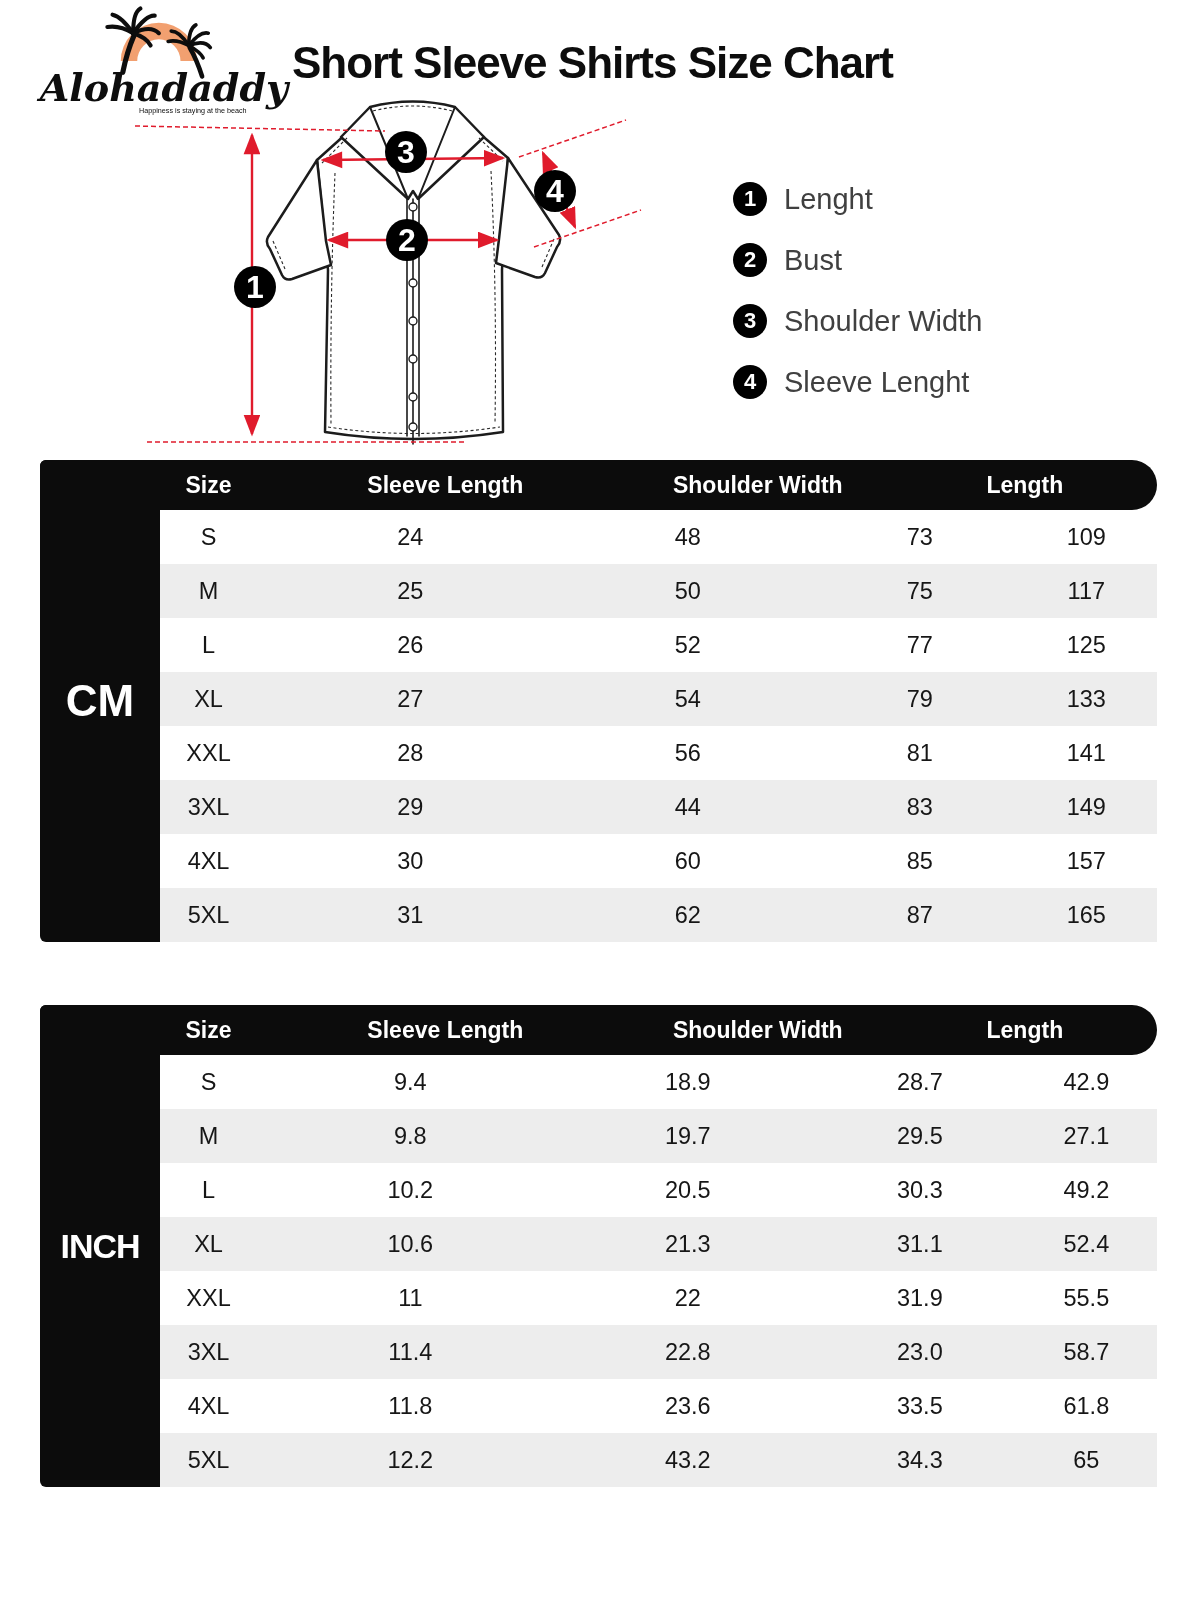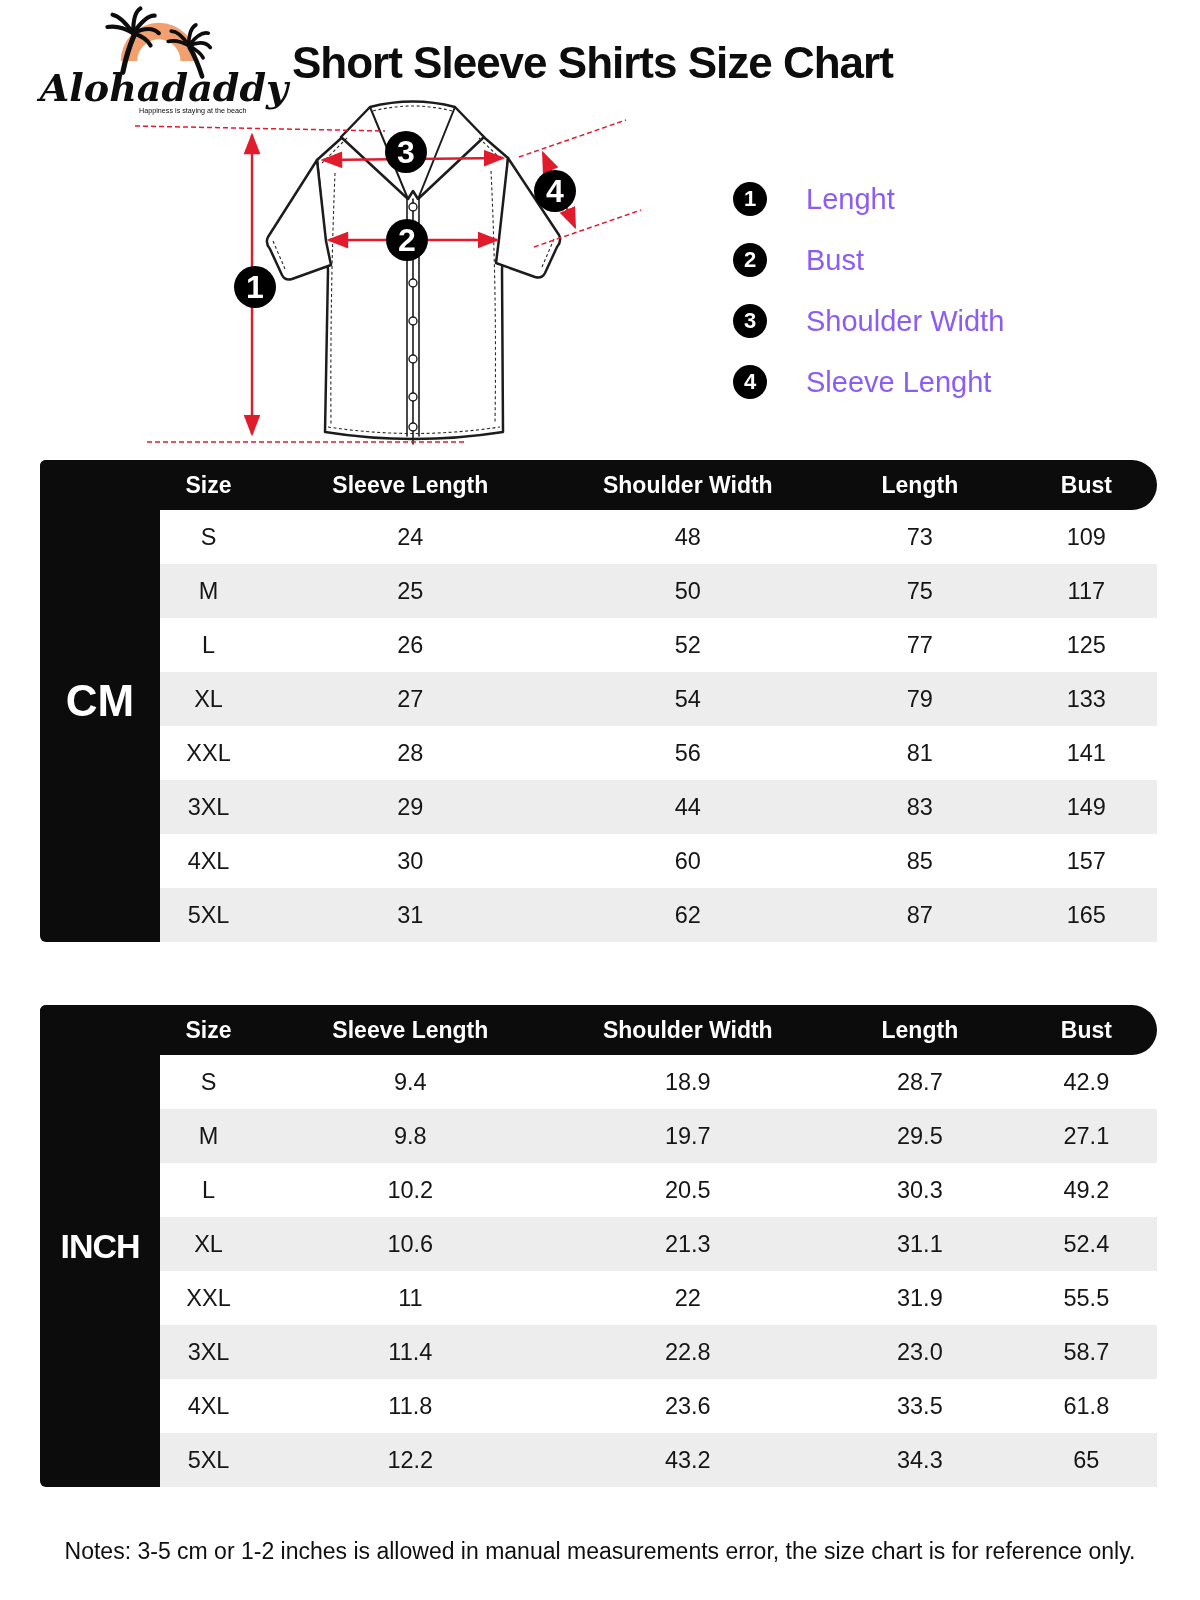--- a/index.html
+++ b/index.html
@@ -14,36 +14,36 @@
 
   
   .diagram { position:absolute; left:85px; top:95px; width:560px; height:360px; }
 
   
   .legend { position:absolute; left:733px; top:182px; }
   .legend-row { display:flex; align-items:center; gap:17px; height:34px; margin-bottom:27px; }
   .legend-circle { width:34px; height:34px; border-radius:50%; background:#000; color:#fff;
                    display:flex; align-items:center; justify-content:center;
                    font-size:22px; font-weight:bold; flex:0 0 34px; }
-  .legend-label { font-size:29px; color:#8b5cf6;margin-left:22px; }
+  .legend-label { font-size:29px; color:#404040; }
 
   
   .size-table { position:absolute; left:40px; width:1117px; }
   .table-cm   { top:460px; }
   .table-inch { top:1005px; }
   .unit-block { position:absolute; left:0; top:0; width:120px; height:482px; background:#0c0c0c;
                 display:flex; align-items:center; justify-content:center;
                 color:#fff; font-weight:bold; border-radius:6px 0 0 6px; }
   .unit-cm   { font-size:44px; }
   .unit-inch { font-size:34px; letter-spacing:-1px; }
   .table-header { position:relative; height:50px; background:#0c0c0c;
                   border-radius:6px 25px 25px 0; padding-left:108px;
                   display:grid; grid-template-columns:12% 28% 27% 19% 14%;
                   align-items:center; text-align:center;
-                  color:#fff; font-weight:bold; font-size:23px; }
+                  color:#fff; font-weight:bold; font-size:23px;gap:35px; }
   .table-body { margin-left:108px; width:1009px; }
   .trow { display:grid; grid-template-columns:12% 28% 27% 19% 14%; height:54px;
           align-items:center; text-align:center; font-size:23.5px; color:#161616; background:#fff; }
   .trow.alt { background:#ededed; }
 
   
   .notes { position:absolute; left:0; top:1538px; width:1200px; text-align:center;
            font-size:23px; color:#0f0f0f; }
 </style>
 </head>
@@ -296,15 +296,14 @@
         <div class="trow alt">
           <div>5XL</div>
           <div>12.2</div>
           <div>43.2</div>
           <div>34.3</div>
           <div>65</div>
         </div>
       </div>
   </div>
 
-  <div class="notes">Notes: 3-5 cm or 1-2 inches is allowed in manual measurements error, the size chart is for reference only.</div>
 
 </div>
 
 </body></html>

